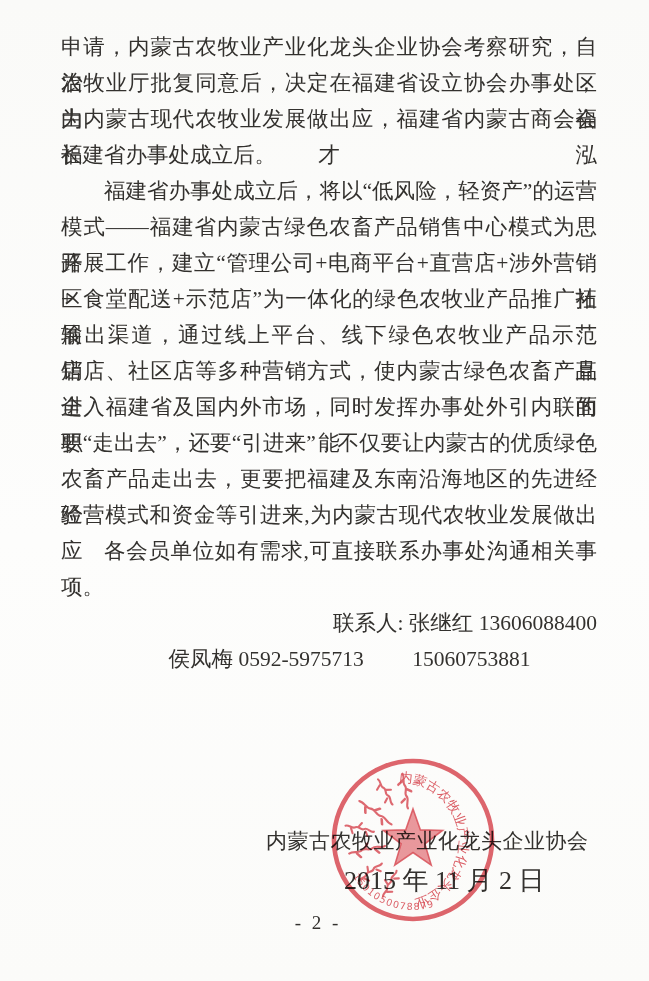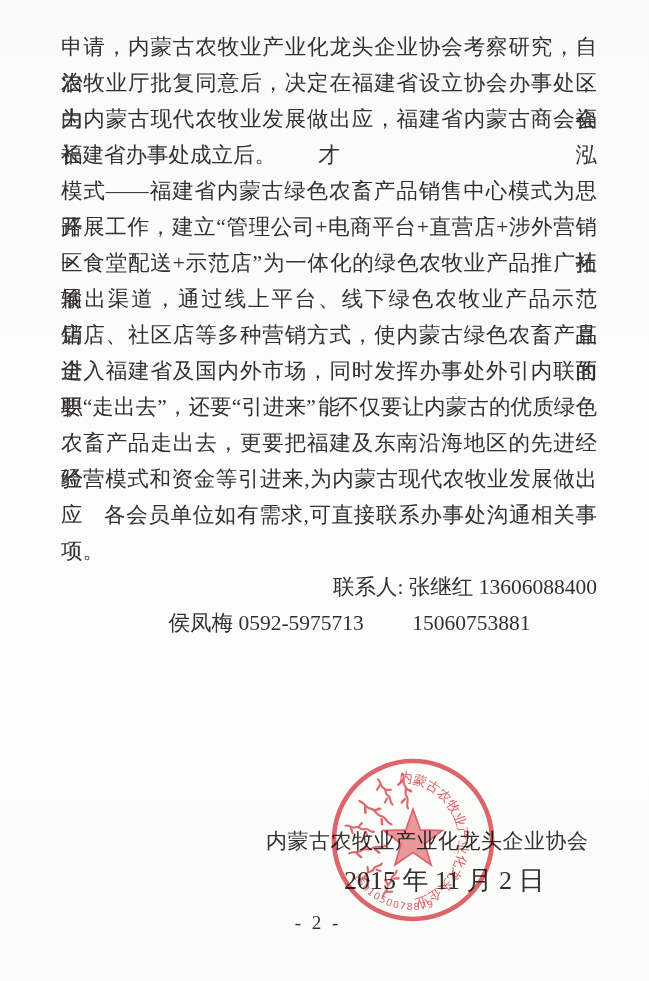--- a/index.html
+++ b/index.html
@@ -39,20 +39,21 @@
 </head>
 <body>
 
 <div class="page">
 
   <div class="doc">
     <div class="ln j">申请，内蒙古农牧业产业化龙头企业协会考察研究，自治区</div>
     <div class="ln j">农牧业厅批复同意后，决定在福建省设立协会办事处，由福</div>
     <div class="ln j">为内蒙古现代农牧业发展做出应，福建省内蒙古商会会长才泓</div>
     <div class="ln">福建省办事处成立后。</div>
+    <div class="ln j i2">福建省办事处成立后，将以“低风险，轻资产”的运营</div>
     <div class="ln j">模式——福建省内蒙古绿色农畜产品销售中心模式为思路</div>
     <div class="ln j">开展工作，建立“管理公司+电商平台+直营店+涉外营销+社</div>
     <div class="ln j">区食堂配送+示范店”为一体化的绿色农牧业产品推广拓展</div>
     <div class="ln j">输出渠道，通过线上平台、线下绿色农牧业产品示范店、直</div>
     <div class="ln j">销店、社区店等多种营销方式，使内蒙古绿色农畜产品全面</div>
     <div class="ln j">进入福建省及国内外市场，同时发挥办事处外引内联的职能，</div>
     <div class="ln j">要“走出去”，还要“引进来”，不仅要让内蒙古的优质绿色</div>
     <div class="ln j">农畜产品走出去，更要把福建及东南沿海地区的先进经验、</div>
     <div class="ln j">经营模式和资金等引进来,为内蒙古现代农牧业发展做出应</div>
     <div class="ln j i2">各会员单位如有需求,可直接联系办事处沟通相关事</div>

